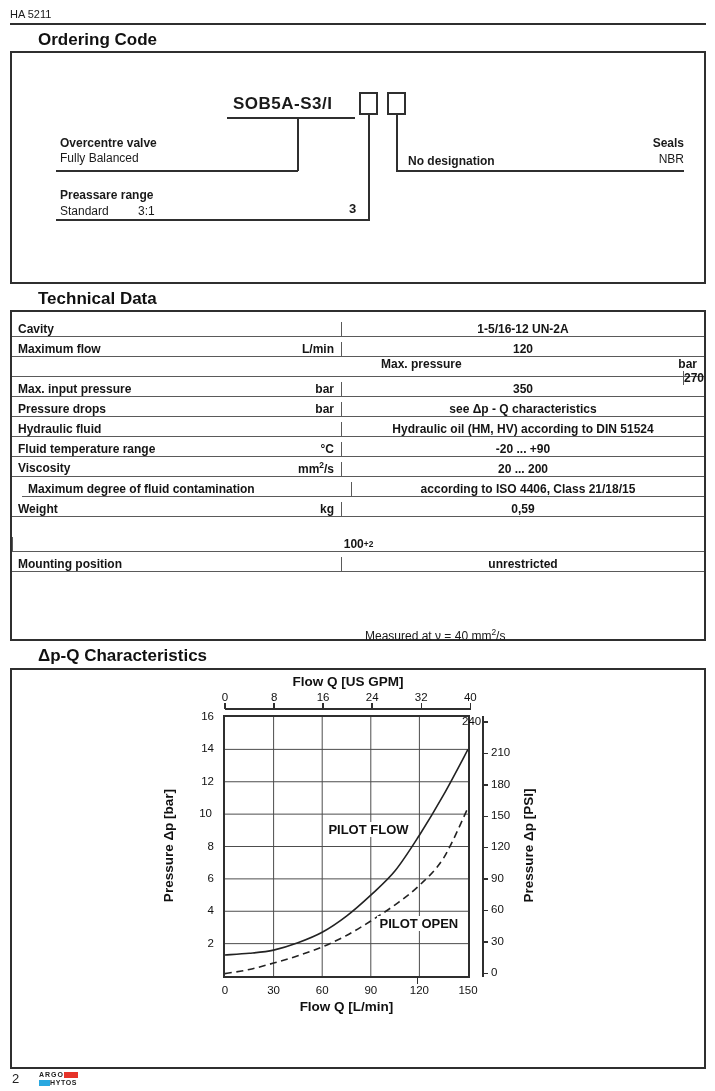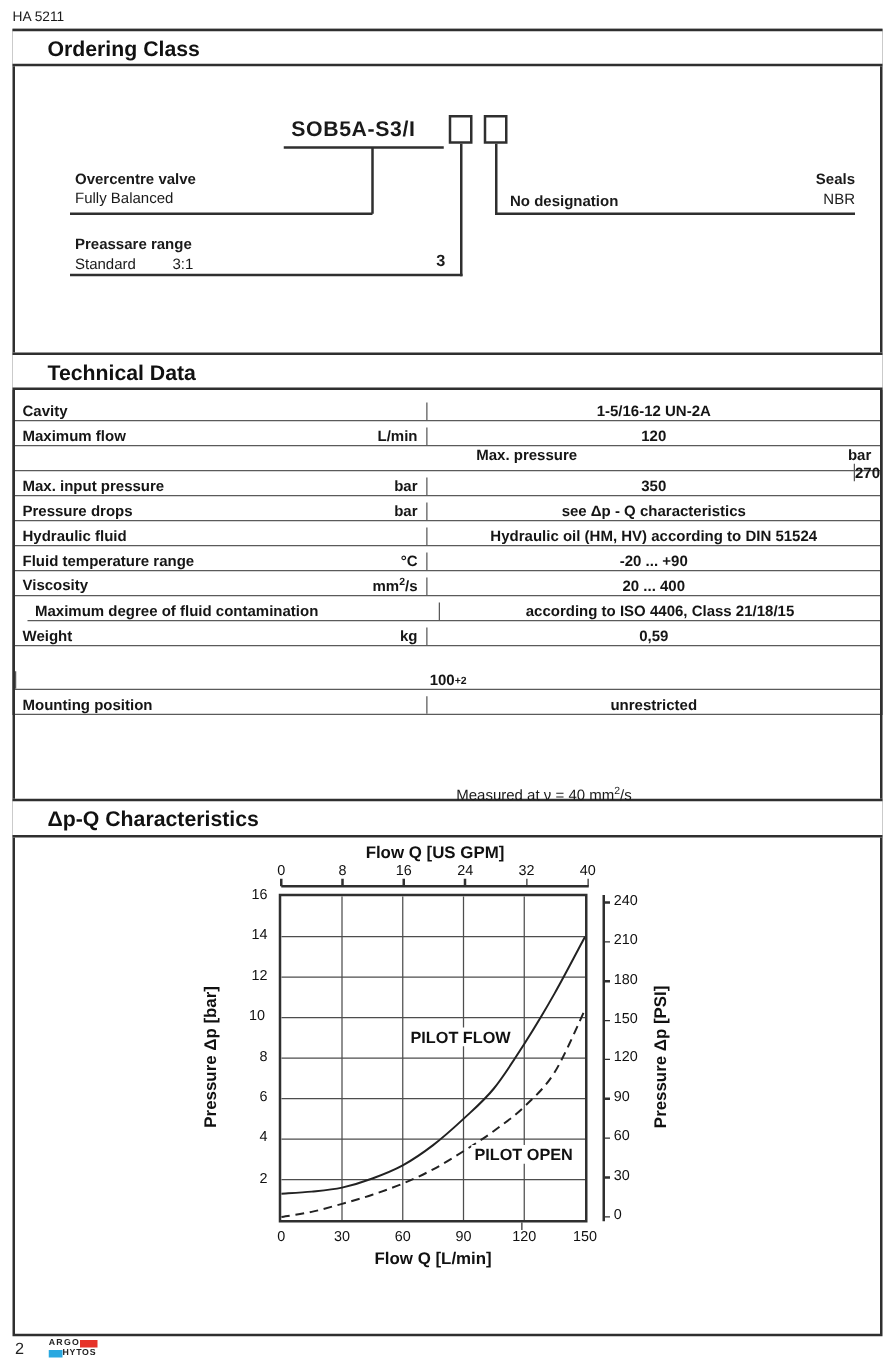--- a/index.html
+++ b/index.html
@@ -65,21 +65,21 @@
 </style>
 </head>
 <body>
 
 <div id="page">
 
   <div class="doc-ref">HA 5211</div>
   <div class="outer-box"></div>
 
   <div class="band band-ordering">
-    <div class="band-title">Ordering Class</div>
+    <div class="band-title">Ordering Code</div>
   </div>
 
   <div>
     <div class="ord-code">SOB5A-S3/I</div>
     <div class="ord-underline"></div>
     <div class="ord-box ord-box1"></div>
     <div class="ord-box ord-box2"></div>
 
     <div class="oline" style="left:297px; top:118px; width:1.5px; height:53px;"></div>
     <div class="oline" style="left:368px; top:115px; width:1.5px; height:106px;"></div>
@@ -152,21 +152,21 @@
           <div>Fluid temperature range</div>
           <div>°C</div>
         </div>
         <div class="t-right">-20 ... +90</div>
       </div>
       <div class="t-row" style="height: 20px;">
         <div class="t-left">
           <div>Viscosity</div>
           <div>mm<sup>2</sup>/s</div>
         </div>
-        <div class="t-right">20 ... 400</div>
+        <div class="t-right">20 ... 200</div>
       </div>
       <div class="t-row" style="height: 20px; margin-left: 10px;">
         <div class="t-left">
           <div>Maximum degree of fluid contamination</div>
           <div></div>
         </div>
         <div class="t-right">according to ISO 4406, Class 21/18/15</div>
       </div>
       <div class="t-row" style="height: 20px;">
         <div class="t-left">
@@ -236,21 +236,21 @@
       <div class="tick-label tl-center" style="left:450.0px; top:984px; width:36px;">150</div>
       <div class="tick-label tl-right" style="left:174px; top:710.0px; width:40px;">16</div>
       <div class="tick-label tl-right" style="left:174px; top:742.4px; width:40px;">14</div>
       <div class="tick-label tl-right" style="left:174px; top:774.8px; width:40px;">12</div>
       <div class="tick-label tl-right" style="left:172px; top:807.1px; width:40px;">10</div>
       <div class="tick-label tl-right" style="left:174px; top:839.5px; width:40px;">8</div>
       <div class="tick-label tl-right" style="left:174px; top:871.9px; width:40px;">6</div>
       <div class="tick-label tl-right" style="left:174px; top:904.3px; width:40px;">4</div>
       <div class="tick-label tl-right" style="left:174px; top:936.6px; width:40px;">2</div>
       <div class="tick" style="left:483px; top:721.2px; width:5px; height:1.5px;"></div>
-      <div class="tick-label" style="left:491px; top:714.7px; width:34px;">240</div>
+      <div class="tick-label" style="left:462px; top:714.7px; width:34px;">240</div>
       <div class="tick" style="left:483px; top:752.6px; width:5px; height:1.5px;"></div>
       <div class="tick-label" style="left:491px; top:746.1px; width:34px;">210</div>
       <div class="tick" style="left:483px; top:784.0px; width:5px; height:1.5px;"></div>
       <div class="tick-label" style="left:491px; top:777.5px; width:34px;">180</div>
       <div class="tick" style="left:483px; top:815.5px; width:5px; height:1.5px;"></div>
       <div class="tick-label" style="left:491px; top:809.0px; width:34px;">150</div>
       <div class="tick" style="left:483px; top:846.9px; width:5px; height:1.5px;"></div>
       <div class="tick-label" style="left:491px; top:840.4px; width:34px;">120</div>
       <div class="tick" style="left:483px; top:878.3px; width:5px; height:1.5px;"></div>
       <div class="tick-label" style="left:491px; top:871.8px; width:34px;">90</div>

